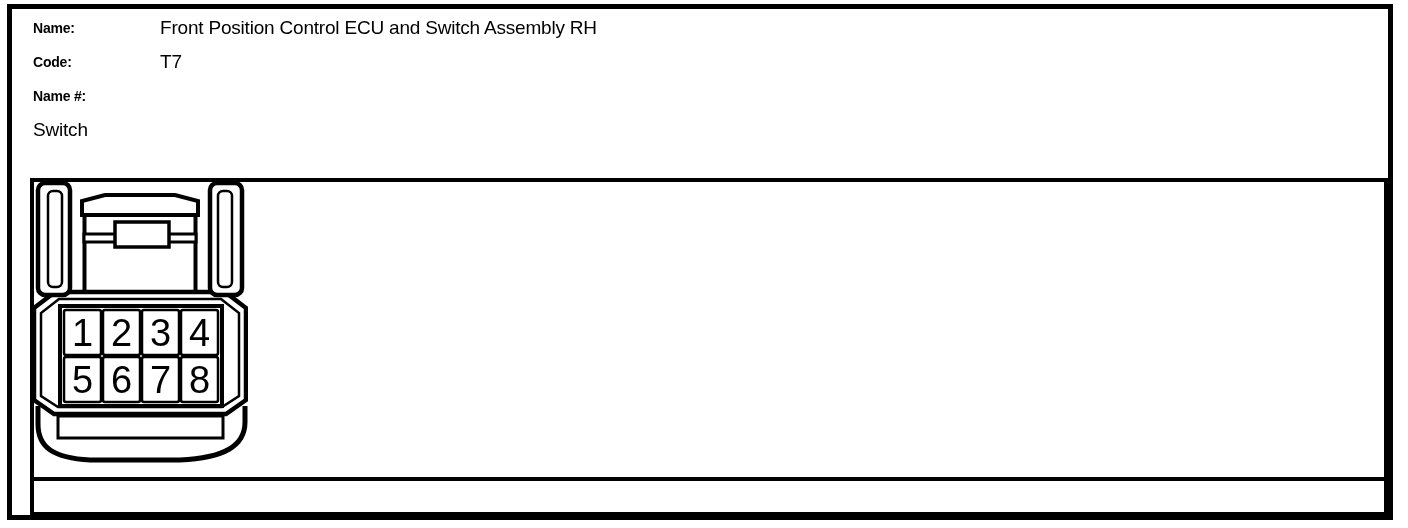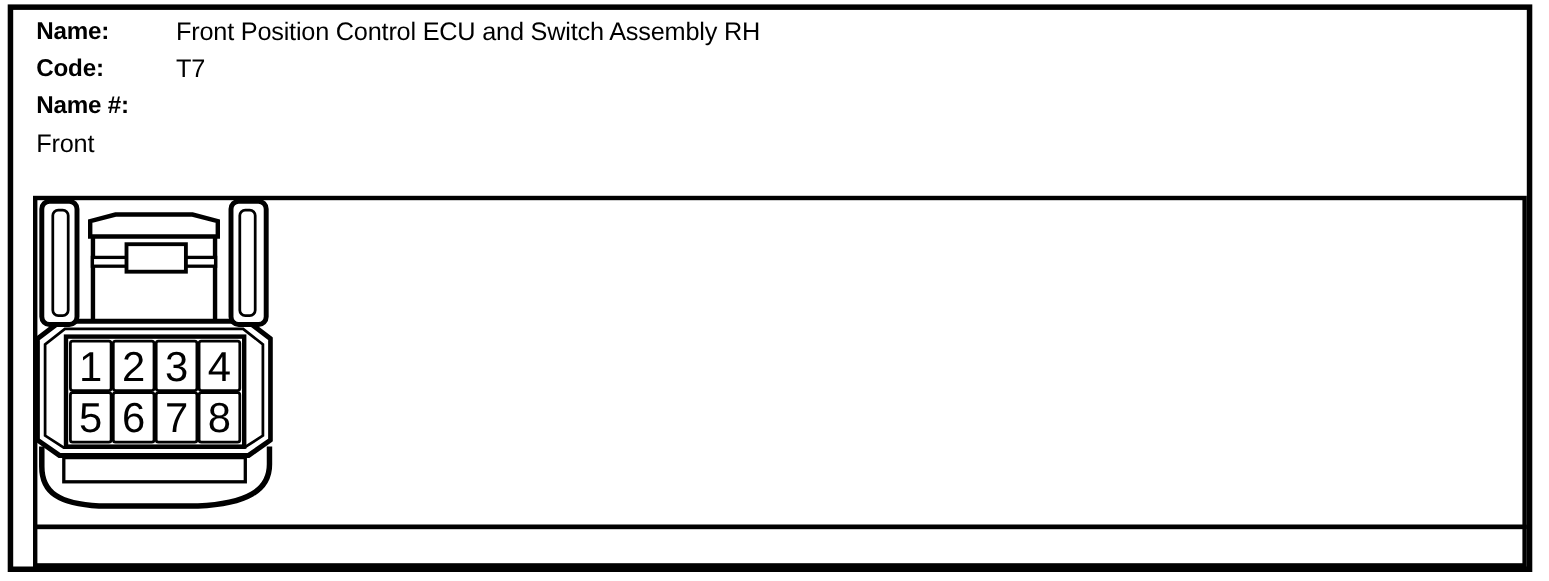--- a/index.html
+++ b/index.html
@@ -32,25 +32,25 @@
   }
   .field-row {
     display: flex;
     height: 34px;
     line-height: 34px;
     white-space: nowrap;
   }
   .field-label {
     width: 127px;
     font-weight: bold;
-    font-size: 22px;
+    font-size: 14px;
     letter-spacing: -0.2px;
   }
   .field-value {
-    font-size: 23px;
+    font-size: 19px;
     letter-spacing: -0.2px;
     text-align: center;
   }
   .terminals-table-area {
     position: absolute;
     left: 30px; top: 178px;
     width: 1358px; height: 303px;
     border: 4px solid #000;
     box-sizing: border-box;
     background: transparent;
@@ -87,21 +87,21 @@
       <span class="field-value">Front Position Control ECU and Switch Assembly RH</span>
     </div>
     <div class="field-row">
       <span class="field-label">Code:</span>
       <span class="field-value">T7</span>
     </div>
     <div class="field-row">
       <span class="field-label">Name #:</span>
     </div>
     <div class="field-row">
-      <span class="field-value">Front</span>
+      <span class="field-value">Switch</span>
     </div>
   </div>
 
   <div class="terminals-table-area"></div>
   <div class="table-footer-strip"></div>
 
   <svg class="connector-svg" viewBox="0 0 216 284" xmlns="http://www.w3.org/2000/svg">
     <g stroke="#000000" fill="none" stroke-linejoin="miter">
 
       <g>

